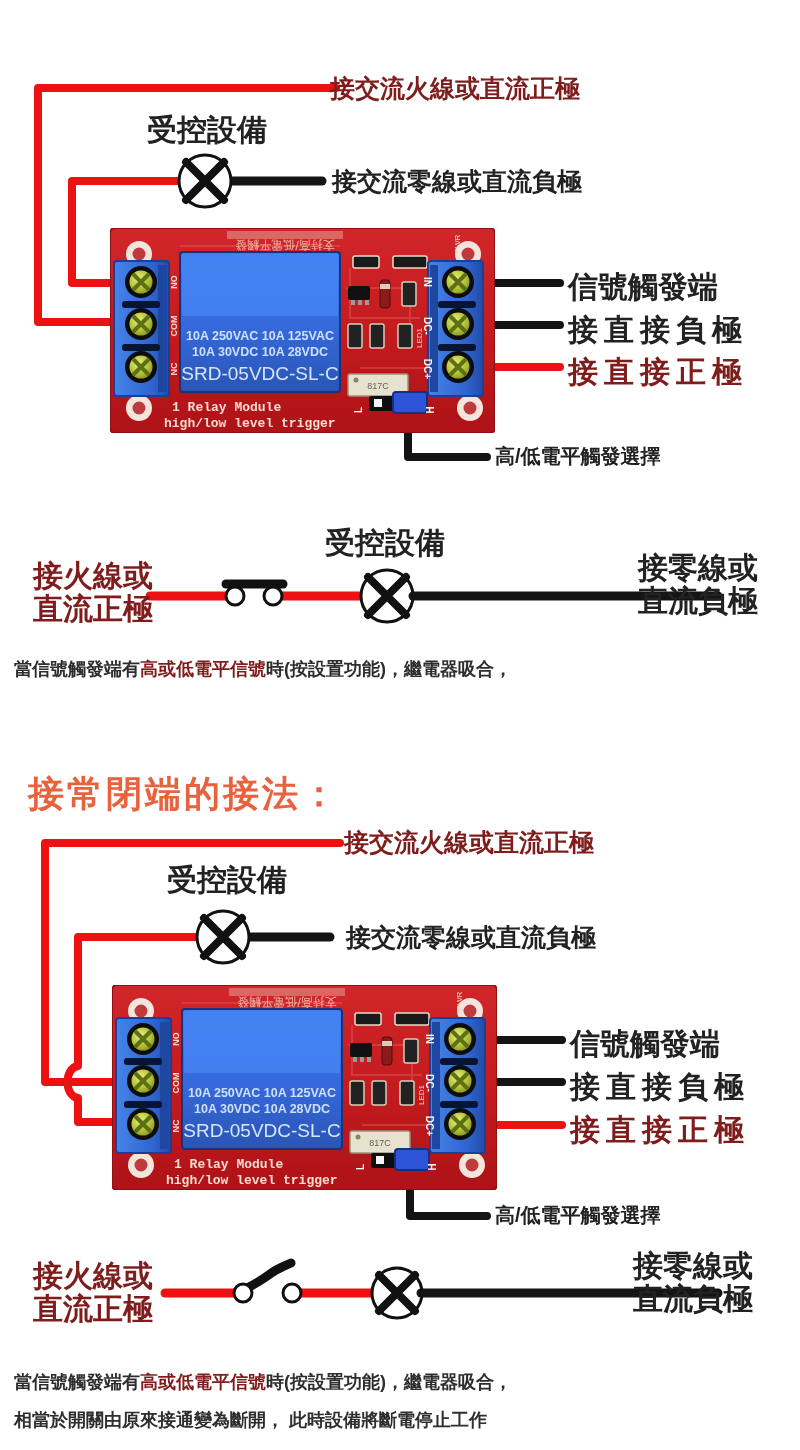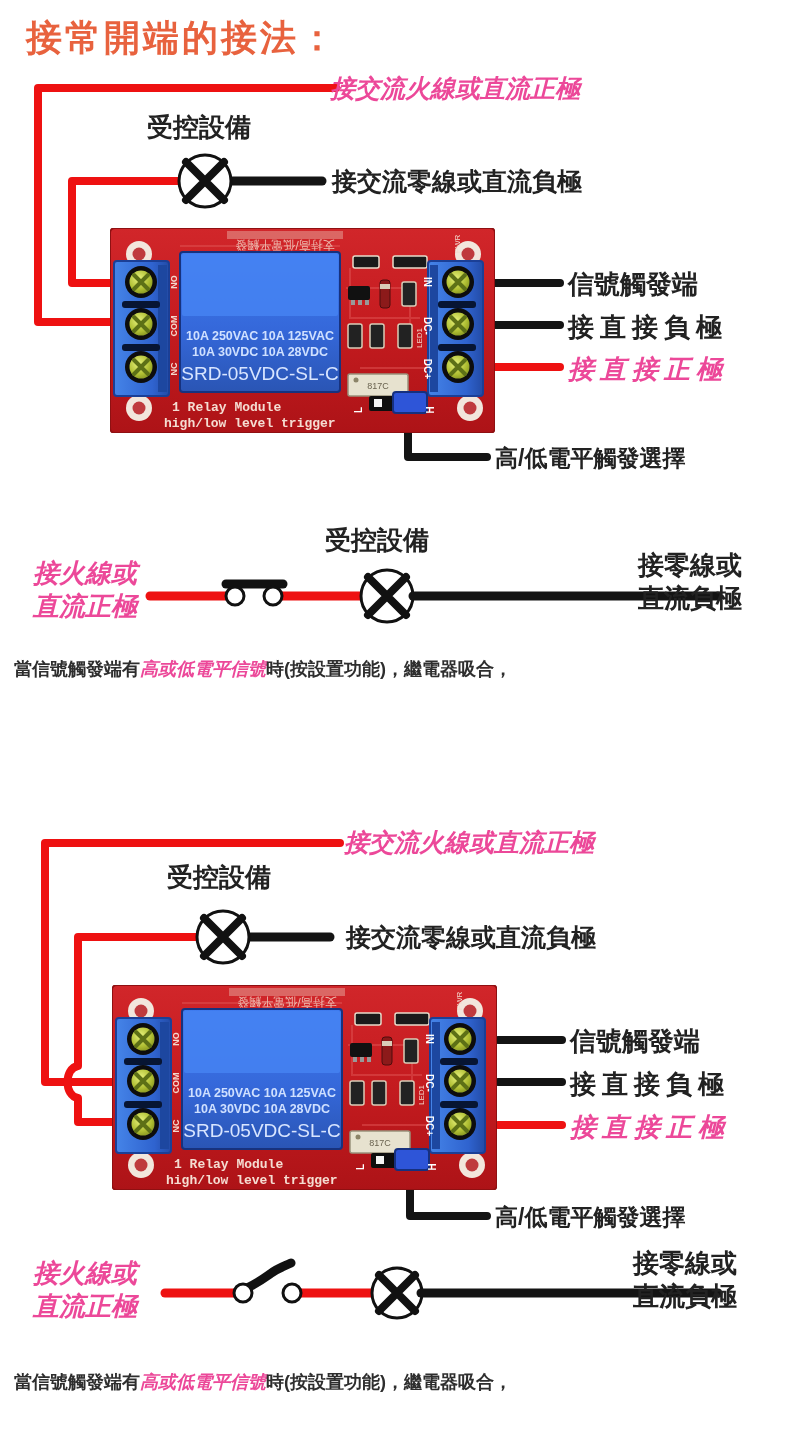--- a/index.html
+++ b/index.html
@@ -1,25 +1,25 @@
 <!DOCTYPE html>
 <html><head>
 <meta charset="utf-8">
 <style>
   html,body{margin:0;padding:0;background:#fff;}
   .canvas{position:relative;width:800px;height:1450px;background:#fff;overflow:hidden;
           font-family:"Liberation Sans",sans-serif;}
   .wires{position:absolute;left:0;top:0;z-index:1;}
   .lbl{position:absolute;z-index:3;white-space:nowrap;color:#222;}
   .t-title{font-size:36px;font-weight:bold;color:#e8623e;letter-spacing:3px;}
-  .t-red{color:#ec4899;font-style:italic;}
-  .t-b26{font-size:26px;font-weight:600;}
+  .t-red{color:#7f1d1d;}
+  .t-b26{font-size:30px;font-weight:600;}
   .t-b25{font-size:25px;font-weight:600;}
   .t-sp{letter-spacing:6px;}
-  .t-24{font-size:23px;font-weight:600;}
+  .t-24{font-size:20px;font-weight:600;}
   .para{font-size:18px;font-weight:600;color:#2e2e2e;line-height:38px;z-index:3;position:absolute;white-space:nowrap;}
   .module{position:absolute;width:385px;height:205px;z-index:2;}
   .module svg{display:block;}
 </style>
 </head>
 <body>
 
 <div class="canvas">
 
   <svg class="wires" width="800" height="1450" viewBox="0 0 800 1450">
@@ -403,49 +403,50 @@
       <text transform="translate(324,182) rotate(-90)" font-size="10" font-weight="bold" fill="#fff" text-anchor="middle">H</text>
     </g>
 
     <g fill="#f5ddd2" font-family="Liberation Mono, monospace" font-weight="bold">
       <text x="62" y="183" font-size="13">1 Relay  Module</text>
       <text x="54" y="199" font-size="13">high/low level trigger</text>
     </g>
   </svg>
 </div>
 
-  <div class="lbl t-title" style="left:26px;top:14px;">接常開端的接法：</div>
   <div class="lbl t-b25 t-red" style="left:330px;top:72px;">接交流火線或直流正極</div>
   <div class="lbl t-b26" style="left:147px;top:110px;">受控設備</div>
   <div class="lbl t-b25" style="left:332px;top:165px;">接交流零線或直流負極</div>
   <div class="lbl t-b26" style="left:568px;top:267px;">信號觸發端</div>
   <div class="lbl t-b26 t-sp" style="left:568px;top:310px;">接直接負極</div>
   <div class="lbl t-b26 t-sp t-red" style="left:568px;top:352px;">接直接正極</div>
   <div class="lbl t-24" style="left:495px;top:443px;">高/低電平觸發選擇</div>
 
   <div class="lbl t-b26" style="left:325px;top:523px;">受控設備</div>
   <div class="lbl t-b26 t-red" style="left:33px;top:556px;">接火線或</div>
   <div class="lbl t-b26 t-red" style="left:33px;top:589px;">直流正極</div>
   <div class="lbl t-b26" style="left:638px;top:548px;">接零線或</div>
   <div class="lbl t-b26" style="left:638px;top:581px;">直流負極</div>
 
   <div class="para" style="left:14px;top:650px;">
     <span>當信號觸發端有</span><span class="t-red">高或低電平信號</span><span>時(按設置功能)，繼電器吸合，</span><br>
   </div>
 
+  <div class="lbl t-title" style="left:28px;top:770px;">接常閉端的接法：</div>
   <div class="lbl t-b25 t-red" style="left:344px;top:826px;">接交流火線或直流正極</div>
   <div class="lbl t-b26" style="left:167px;top:860px;">受控設備</div>
   <div class="lbl t-b25" style="left:346px;top:921px;">接交流零線或直流負極</div>
   <div class="lbl t-b26" style="left:570px;top:1024px;">信號觸發端</div>
   <div class="lbl t-b26 t-sp" style="left:570px;top:1067px;">接直接負極</div>
   <div class="lbl t-b26 t-sp t-red" style="left:570px;top:1110px;">接直接正極</div>
   <div class="lbl t-24" style="left:495px;top:1202px;">高/低電平觸發選擇</div>
 
   <div class="lbl t-b26 t-red" style="left:33px;top:1256px;">接火線或</div>
   <div class="lbl t-b26 t-red" style="left:33px;top:1289px;">直流正極</div>
   <div class="lbl t-b26" style="left:633px;top:1246px;">接零線或</div>
   <div class="lbl t-b26" style="left:633px;top:1279px;">直流負極</div>
 
   <div class="para" style="left:14px;top:1363px;">
     <span>當信號觸發端有</span><span class="t-red">高或低電平信號</span><span>時(按設置功能)，繼電器吸合，</span><br>
+    <span>相當於開關由原來接通變為斷開， 此時設備將斷電停止工作</span>
   </div>
 
 </div>
 
 </body></html>

